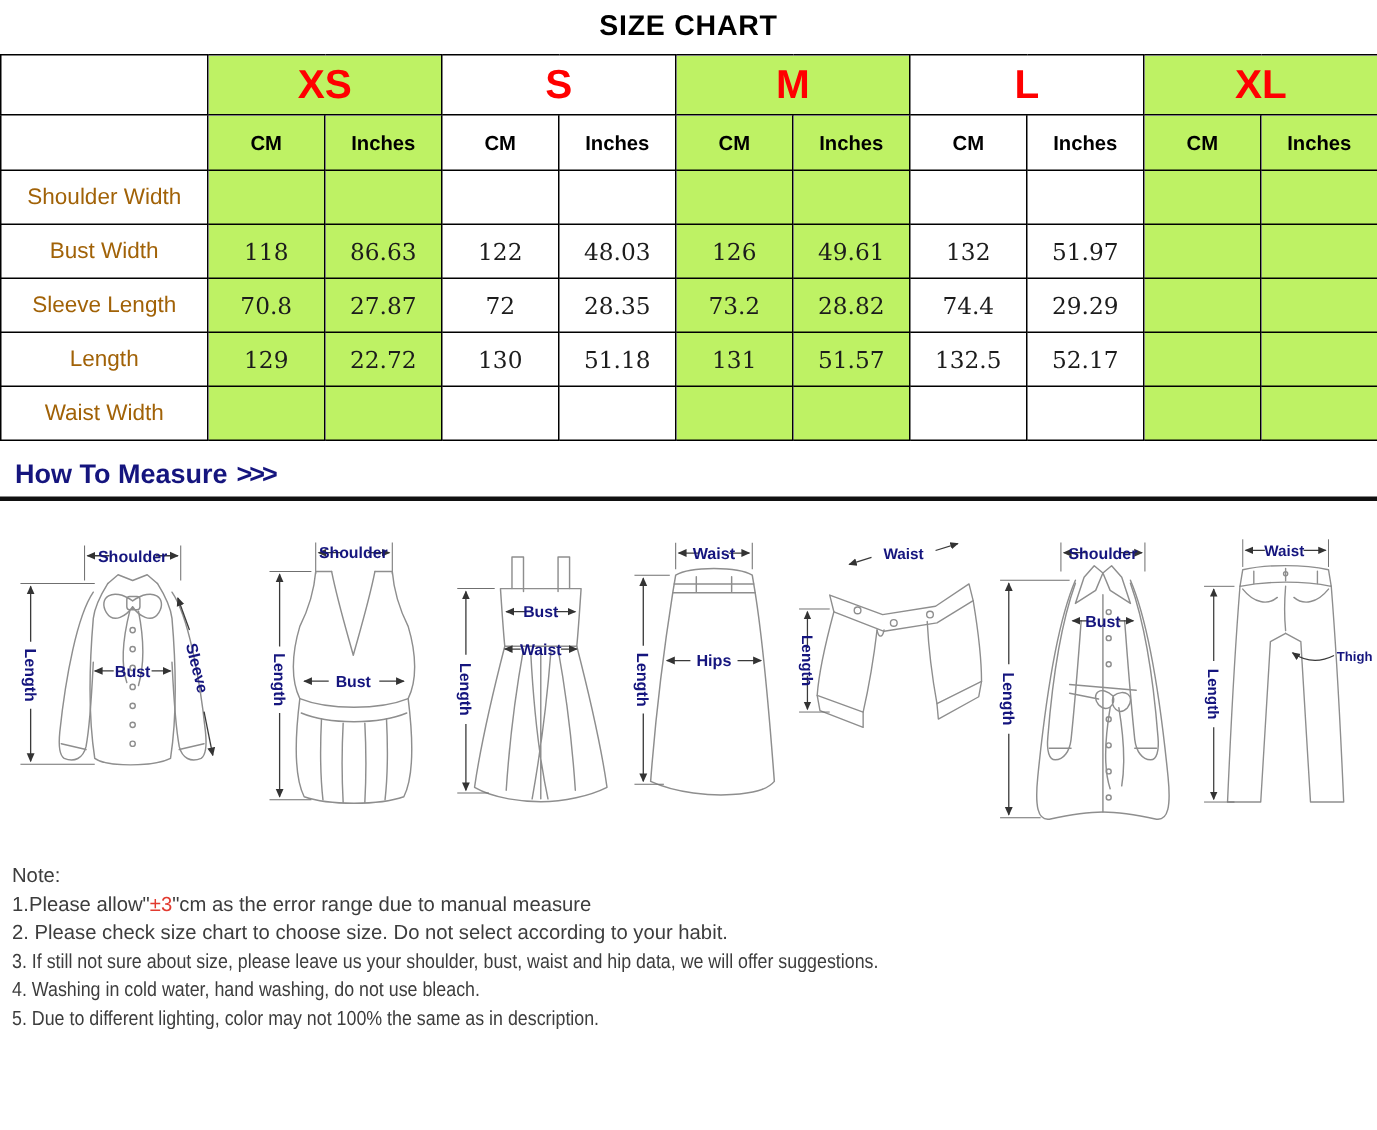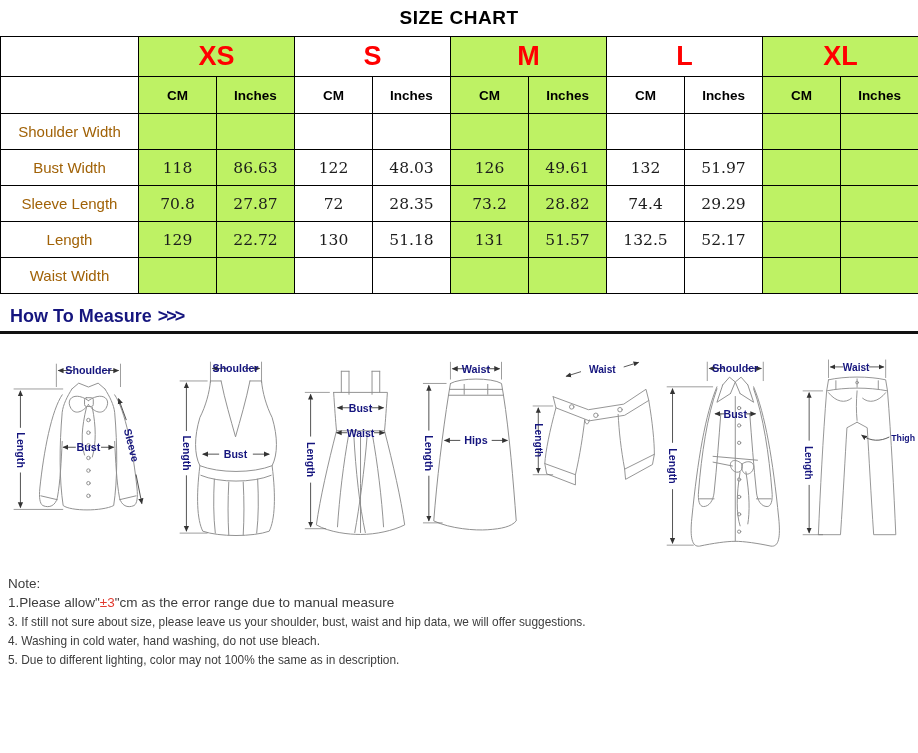--- a/index.html
+++ b/index.html
@@ -349,17 +349,18 @@
         <line class="mline me" x1="11" y1="142" x2="11" y2="194"></line>
       <text class="lbl" x="11" y="122" text-anchor="middle" transform="rotate(90 11 118)">Length</text>
     </svg>
   </figure>
 </div>
 
 <div class="notes">
   <div class="note-line">Note:</div>
   <div class="note-line"><span>1.Please allow"</span><span class="red">±3</span><span>"cm as the error range due to manual measure</span></div>
   <div id="note-items">
+      <div class="note-line">2. Please check size chart to choose size. Do not select according to your habit.</div>
       <div class="note-line condensed">3. If still not sure about size, please leave us your shoulder, bust, waist and hip data, we will offer suggestions.</div>
       <div class="note-line condensed">4. Washing in cold water, hand washing, do not use bleach.</div>
       <div class="note-line condensed">5. Due to different lighting, color may not 100% the same as in description.</div>
     </div>
 </div>
 
 </body></html>

